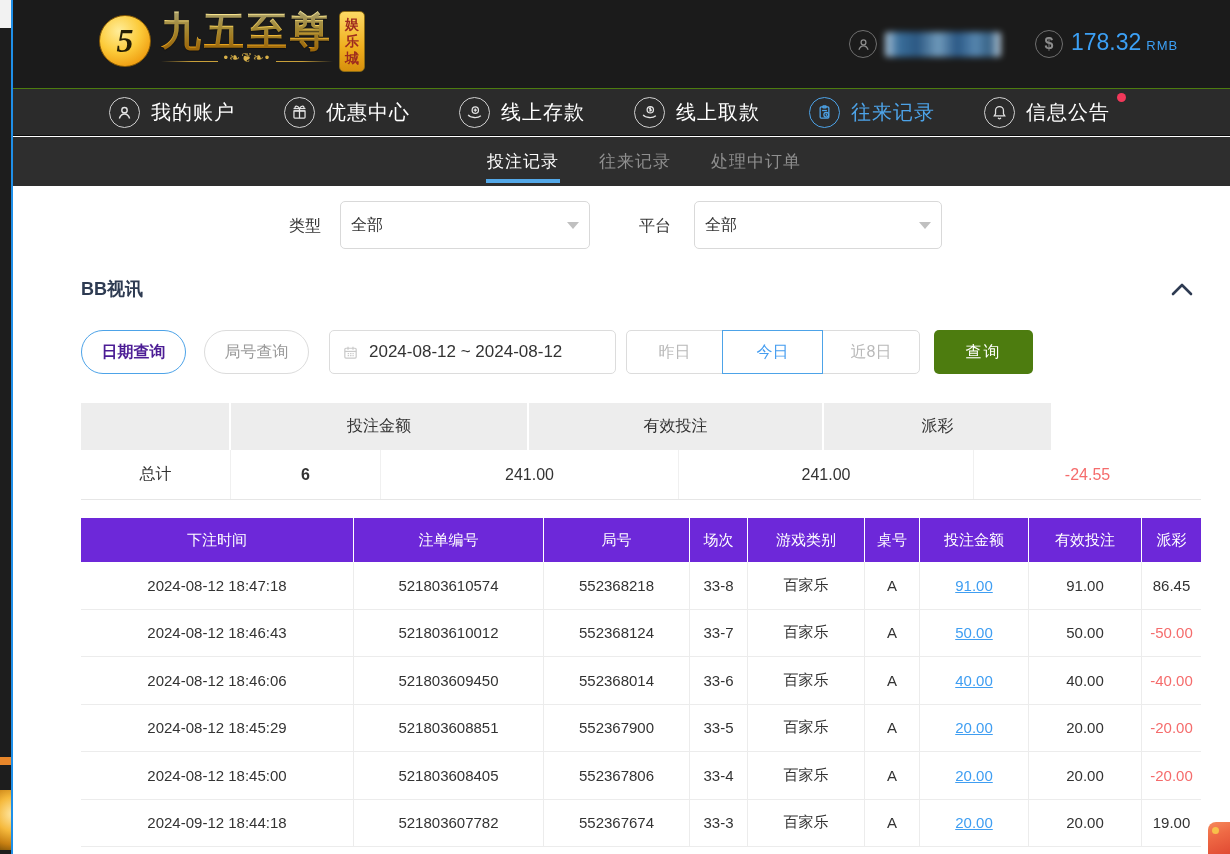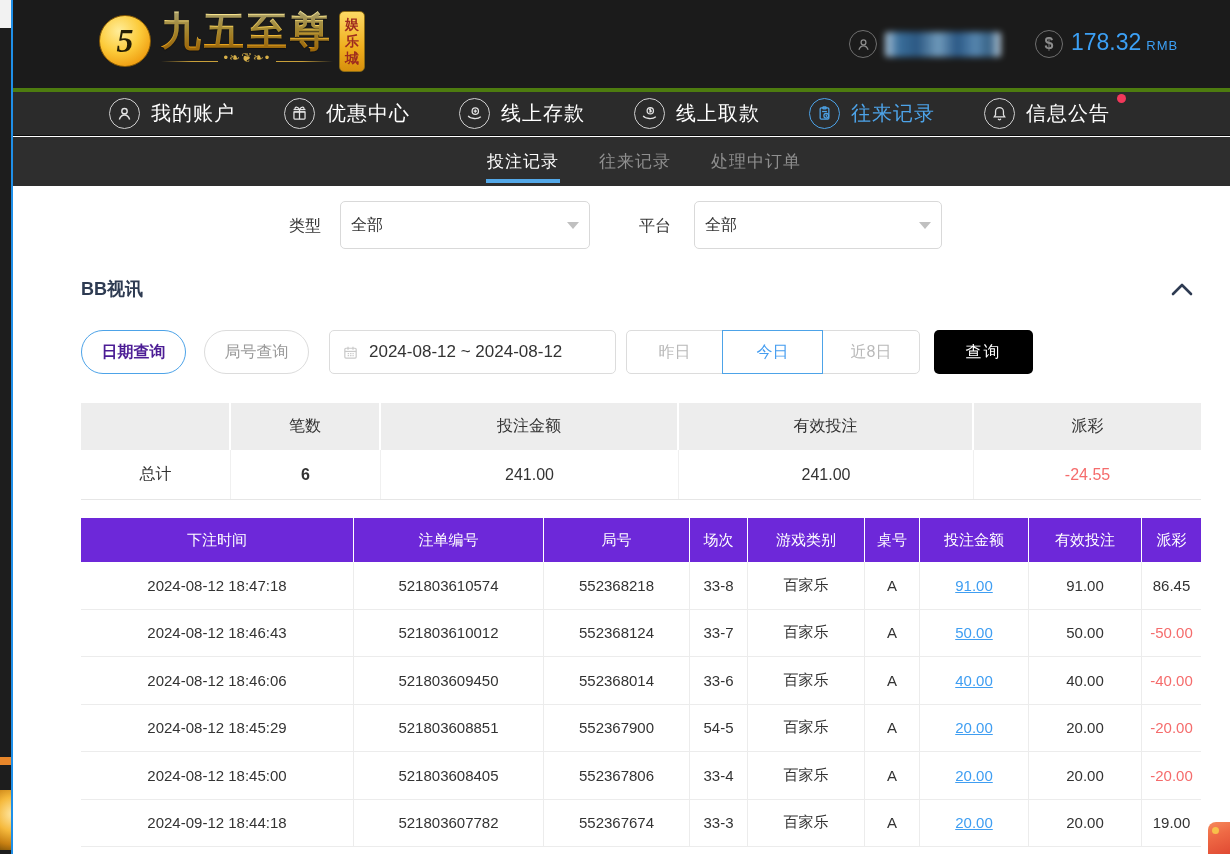--- a/index.html
+++ b/index.html
@@ -46,21 +46,21 @@
   .dollar-ring { left:1022px; top:30px; font-size:16px; font-weight:bold; }
   .user-area { left:0; width:100%; }
   .username-blur { position:absolute; left:872px; top:32px; width:116px; height:25px; border-radius:3px;
     background:linear-gradient(90deg,#bcd6ec 0%,#3d77a8 12%,#2e5f8e 28%,#7aa9cd 46%,#2c5e90 62%,#5e93c0 78%,#39688f 90%,#cfe2f2 100%);
     filter:blur(3px); opacity:.9; }
   .balance { position:absolute; left:1058px; top:29px; color:#3ca0f5; font-size:23px; white-space:nowrap; }
   .balance .cur { font-size:13px; margin-left:5px; letter-spacing:1px; }
 
   
   .navbar { position:absolute; left:0; top:88px; width:100%; height:48px; background:#2b2b2b;
-    border-top:4px solid #4d7c0f; border-bottom:1px solid #0c0c0c;
+    border-top:1px solid #4d7c0f; border-bottom:1px solid #0c0c0c;
     display:flex; align-items:center; padding-left:96px; gap:49px; }
   .nav-item { display:flex; align-items:center; gap:11px; color:#fff; cursor:pointer; position:relative; }
   .nav-item .icon-ring { width:31px; height:31px; border-radius:50%; border:1.6px solid #cfcfcf;
     display:flex; align-items:center; justify-content:center; }
   .nav-item svg { stroke:#e3e3e3; }
   .nav-item .lbl { font-size:20px; letter-spacing:1px; }
   .nav-item.active { color:#4da3e8; }
   .nav-item.active .icon-ring { border-color:#4da3e8; }
   .nav-item.active svg { stroke:#4da3e8; }
   .nav-item.active .lbl { color:#4da3e8; }
@@ -95,21 +95,21 @@
   .pill-date { left:68px; width:105px; } .pill-round { left:191px; width:105px; }
   .date-input { position:absolute; left:316px; width:287px; height:44px; border:1px solid #dcdcdc; border-radius:5px;
     display:flex; align-items:center; padding:0 12px; gap:10px; font-size:17px; color:#333; background:#fff; cursor:pointer; }
   .btn-group { position:absolute; left:613px; height:44px; display:flex; }
   .gbtn { height:44px; border:1px solid #dcdcdc; background:#fff; font-size:16px; color:#b9b9b9;
     display:flex; align-items:center; justify-content:center; cursor:pointer; margin-left:-1px; }
   .gbtn:first-child { margin-left:0; border-radius:5px 0 0 5px; }
   .gbtn:last-child { border-radius:0 5px 5px 0; }
   .gbtn.active { border-color:#4da3e8; color:#459df0; z-index:2; }
   .g1{width:101px;} .g2{width:97px;} .g3{width:98px;}
-  .search-btn { position:absolute; left:921px; width:99px; height:44px; background:#000000; color:#fff;
+  .search-btn { position:absolute; left:921px; width:99px; height:44px; background:#4d7c0f; color:#fff;
     font-size:16px; border:none; border-radius:5px; display:flex; align-items:center; justify-content:center;
     cursor:pointer; letter-spacing:2px; }
 
   
   .summary { position:absolute; left:68px; top:403px; width:1120px; }
   .sum-head { display:flex; height:47px; }
   .sum-head .cell { background:#ededed; color:#333; font-size:16px; display:flex; align-items:center;
     justify-content:center; border-right:2px solid #fff; }
   .sum-head .cell:last-child { border-right:none; }
   .sum-body { display:flex; height:50px; border-bottom:1px solid #e6e6e6; }
@@ -292,21 +292,20 @@
         <div class="gbtn g2">昨日</div>
         <div class="gbtn g1 active">今日</div>
         <div class="gbtn g3">近8日</div>
       </div>
       <button class="search-btn">查询</button>
     </div>
 
     <div class="summary">
       <div class="sum-head">
         <div class="cell sc1"></div>
-        <div class="cell sc2">笔数</div>
         <div class="cell sc3">投注金额</div>
         <div class="cell sc4">有效投注</div>
         <div class="cell sc5">派彩</div>
       </div>
       <div class="sum-body">
         <div class="cell sc1">总计</div>
         <div class="cell sc2 bold">6</div>
         <div class="cell sc3">241.00</div>
         <div class="cell sc4">241.00</div>
         <div class="cell sc5 neg">-24.55</div>
@@ -362,21 +361,21 @@
             <div class="cell c7">
               <span class="amt-link">40.00</span>
             </div>
             <div class="cell c8">40.00</div>
             <div class="cell c9 neg">-40.00</div>
           </div>
           <div class="bt-row">
             <div class="cell c1">2024-08-12 18:45:29</div>
             <div class="cell c2">521803608851</div>
             <div class="cell c3">552367900</div>
-            <div class="cell c4">54-5</div>
+            <div class="cell c4">33-5</div>
             <div class="cell c5">百家乐</div>
             <div class="cell c6">A</div>
             <div class="cell c7">
               <span class="amt-link">20.00</span>
             </div>
             <div class="cell c8">20.00</div>
             <div class="cell c9 neg">-20.00</div>
           </div>
           <div class="bt-row">
             <div class="cell c1">2024-08-12 18:45:00</div>

